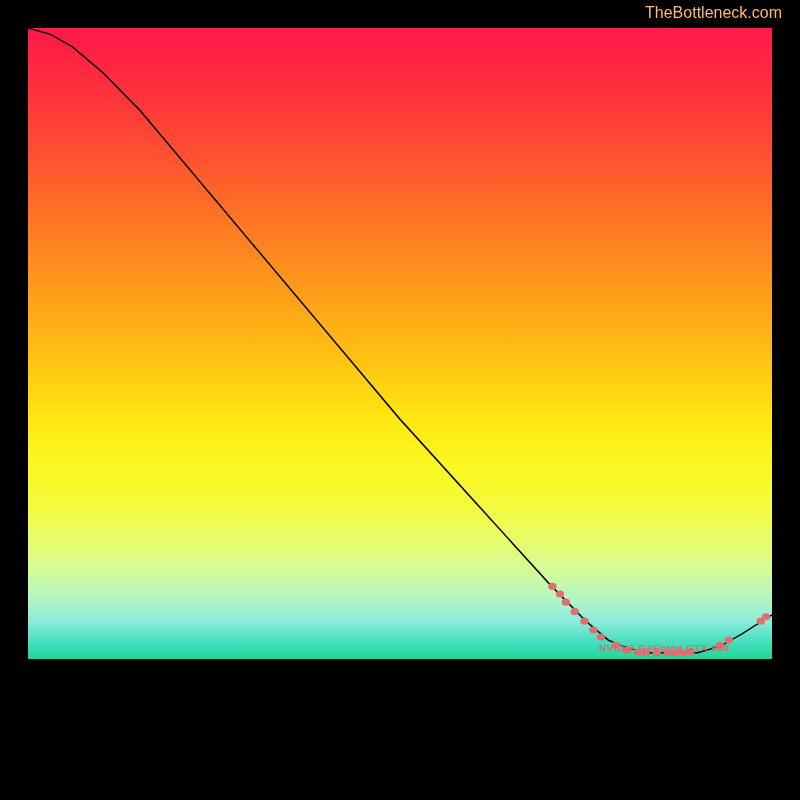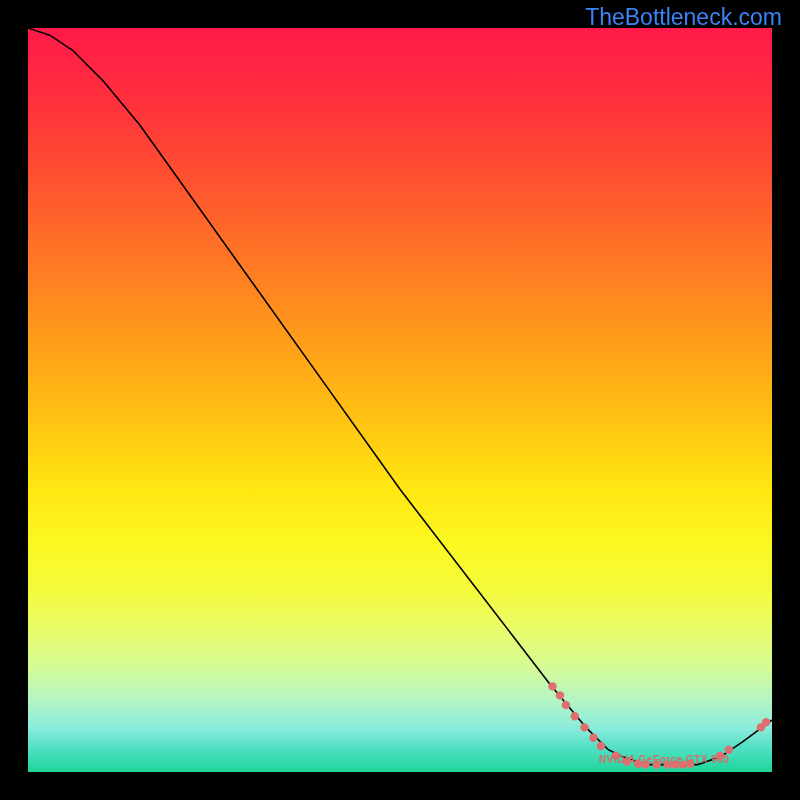--- a/index.html
+++ b/index.html
@@ -7,31 +7,31 @@
     width: 800px;
     height: 800px;
     background: #000;
     position: relative;
     font-family: Arial, sans-serif;
   }
   .watermark {
     position: absolute;
     top: 4px;
     right: 18px;
-    color: #3b82f6;
-    font-size: 23px;
+    color: #fdba74;
+    font-size: 16px;
     font-weight: 400;
     z-index: 10;
   }
   .plot-area {
     position: absolute;
     top: 28px;
     left: 28px;
     width: 744px;
-    height: 744px;
+    height: 631px;
     overflow: hidden;
   }
   .gradient-bg {
     position: absolute;
     inset: 0;
     background: linear-gradient(to bottom,
       #ff1a49 0%,
       #ff2b3f 8%,
       #ff5030 20%,
       #ff7a24 32%,

